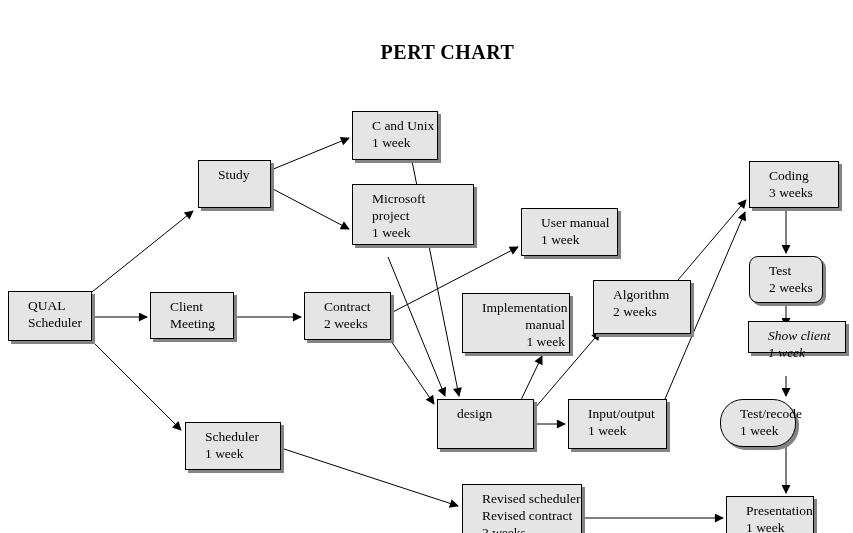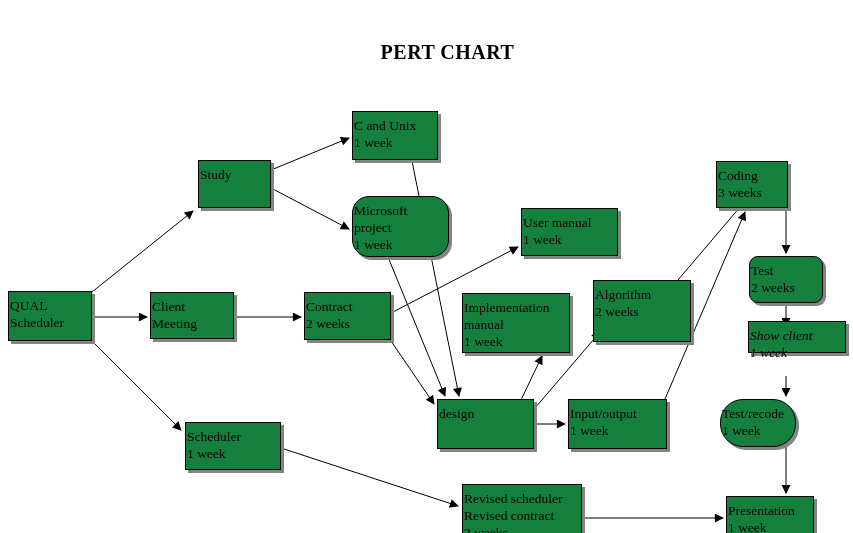--- a/index.html
+++ b/index.html
@@ -25,24 +25,24 @@
     color: #000000;
   }
   #edges-layer {
     position: absolute;
     left: 0;
     top: 0;
   }
   .node {
     position: absolute;
     box-sizing: border-box;
-    background: #15803d;
+    background: #e5e5e5;
     border: 1px solid #000000;
     box-shadow: 3px 3px 0 #848484;
-    padding: 5px 4px 0 1px;
+    padding: 5px 4px 0 19px;
     font-size: 13.5px;
     line-height: 17px;
     color: #000000;
     white-space: nowrap;
   }
   .node-line { display: block; }
 </style>
 </head>
 <body>
 
@@ -81,54 +81,54 @@
         <span class="node-line">QUAL</span>
         <span class="node-line">Scheduler</span>
       </div>
       <div class="node" style="left: 198px; top: 120px; width: 73px; height: 48px;">
         <span class="node-line">Study</span>
       </div>
       <div class="node" style="left: 352px; top: 71px; width: 86px; height: 49px;">
         <span class="node-line">C and Unix</span>
         <span class="node-line">1 week</span>
       </div>
-      <div class="node" style="left: 352px; top: 156px; width: 97px; height: 61px; border-radius: 17px;">
+      <div class="node" style="left: 352px; top: 144px; width: 122px; height: 61px;">
         <span class="node-line">Microsoft</span>
         <span class="node-line">project</span>
         <span class="node-line">1 week</span>
       </div>
       <div class="node" style="left: 521px; top: 168px; width: 97px; height: 48px;">
         <span class="node-line">User manual</span>
         <span class="node-line">1 week</span>
       </div>
       <div class="node" style="left: 150px; top: 252px; width: 84px; height: 47px;">
         <span class="node-line">Client</span>
         <span class="node-line">Meeting</span>
       </div>
       <div class="node" style="left: 304px; top: 252px; width: 87px; height: 48px;">
         <span class="node-line">Contract</span>
         <span class="node-line">2 weeks</span>
       </div>
-      <div class="node" style="left: 462px; top: 253px; width: 108px; height: 60px;">
+      <div class="node" style="left: 462px; top: 253px; width: 108px; height: 60px; text-align: right;">
         <span class="node-line">Implementation</span>
         <span class="node-line">manual</span>
         <span class="node-line">1 week</span>
       </div>
-      <div class="node" style="left: 593px; top: 240px; width: 98px; height: 62px;">
+      <div class="node" style="left: 593px; top: 240px; width: 98px; height: 54px;">
         <span class="node-line">Algorithm</span>
         <span class="node-line">2 weeks</span>
       </div>
       <div class="node" style="left: 437px; top: 359px; width: 97px; height: 50px;">
         <span class="node-line">design</span>
       </div>
       <div class="node" style="left: 568px; top: 359px; width: 99px; height: 50px;">
         <span class="node-line">Input/output</span>
         <span class="node-line">1 week</span>
       </div>
-      <div class="node" style="left: 716px; top: 121px; width: 72px; height: 47px;">
+      <div class="node" style="left: 749px; top: 121px; width: 90px; height: 47px;">
         <span class="node-line">Coding</span>
         <span class="node-line">3 weeks</span>
       </div>
       <div class="node" style="left: 749px; top: 216px; width: 74px; height: 47px; border-radius: 9px;">
         <span class="node-line">Test</span>
         <span class="node-line">2 weeks</span>
       </div>
       <div class="node" style="left: 748px; top: 281px; width: 98px; height: 32px; font-style: italic;">
         <span class="node-line">Show client</span>
         <span class="node-line">1 week</span>

